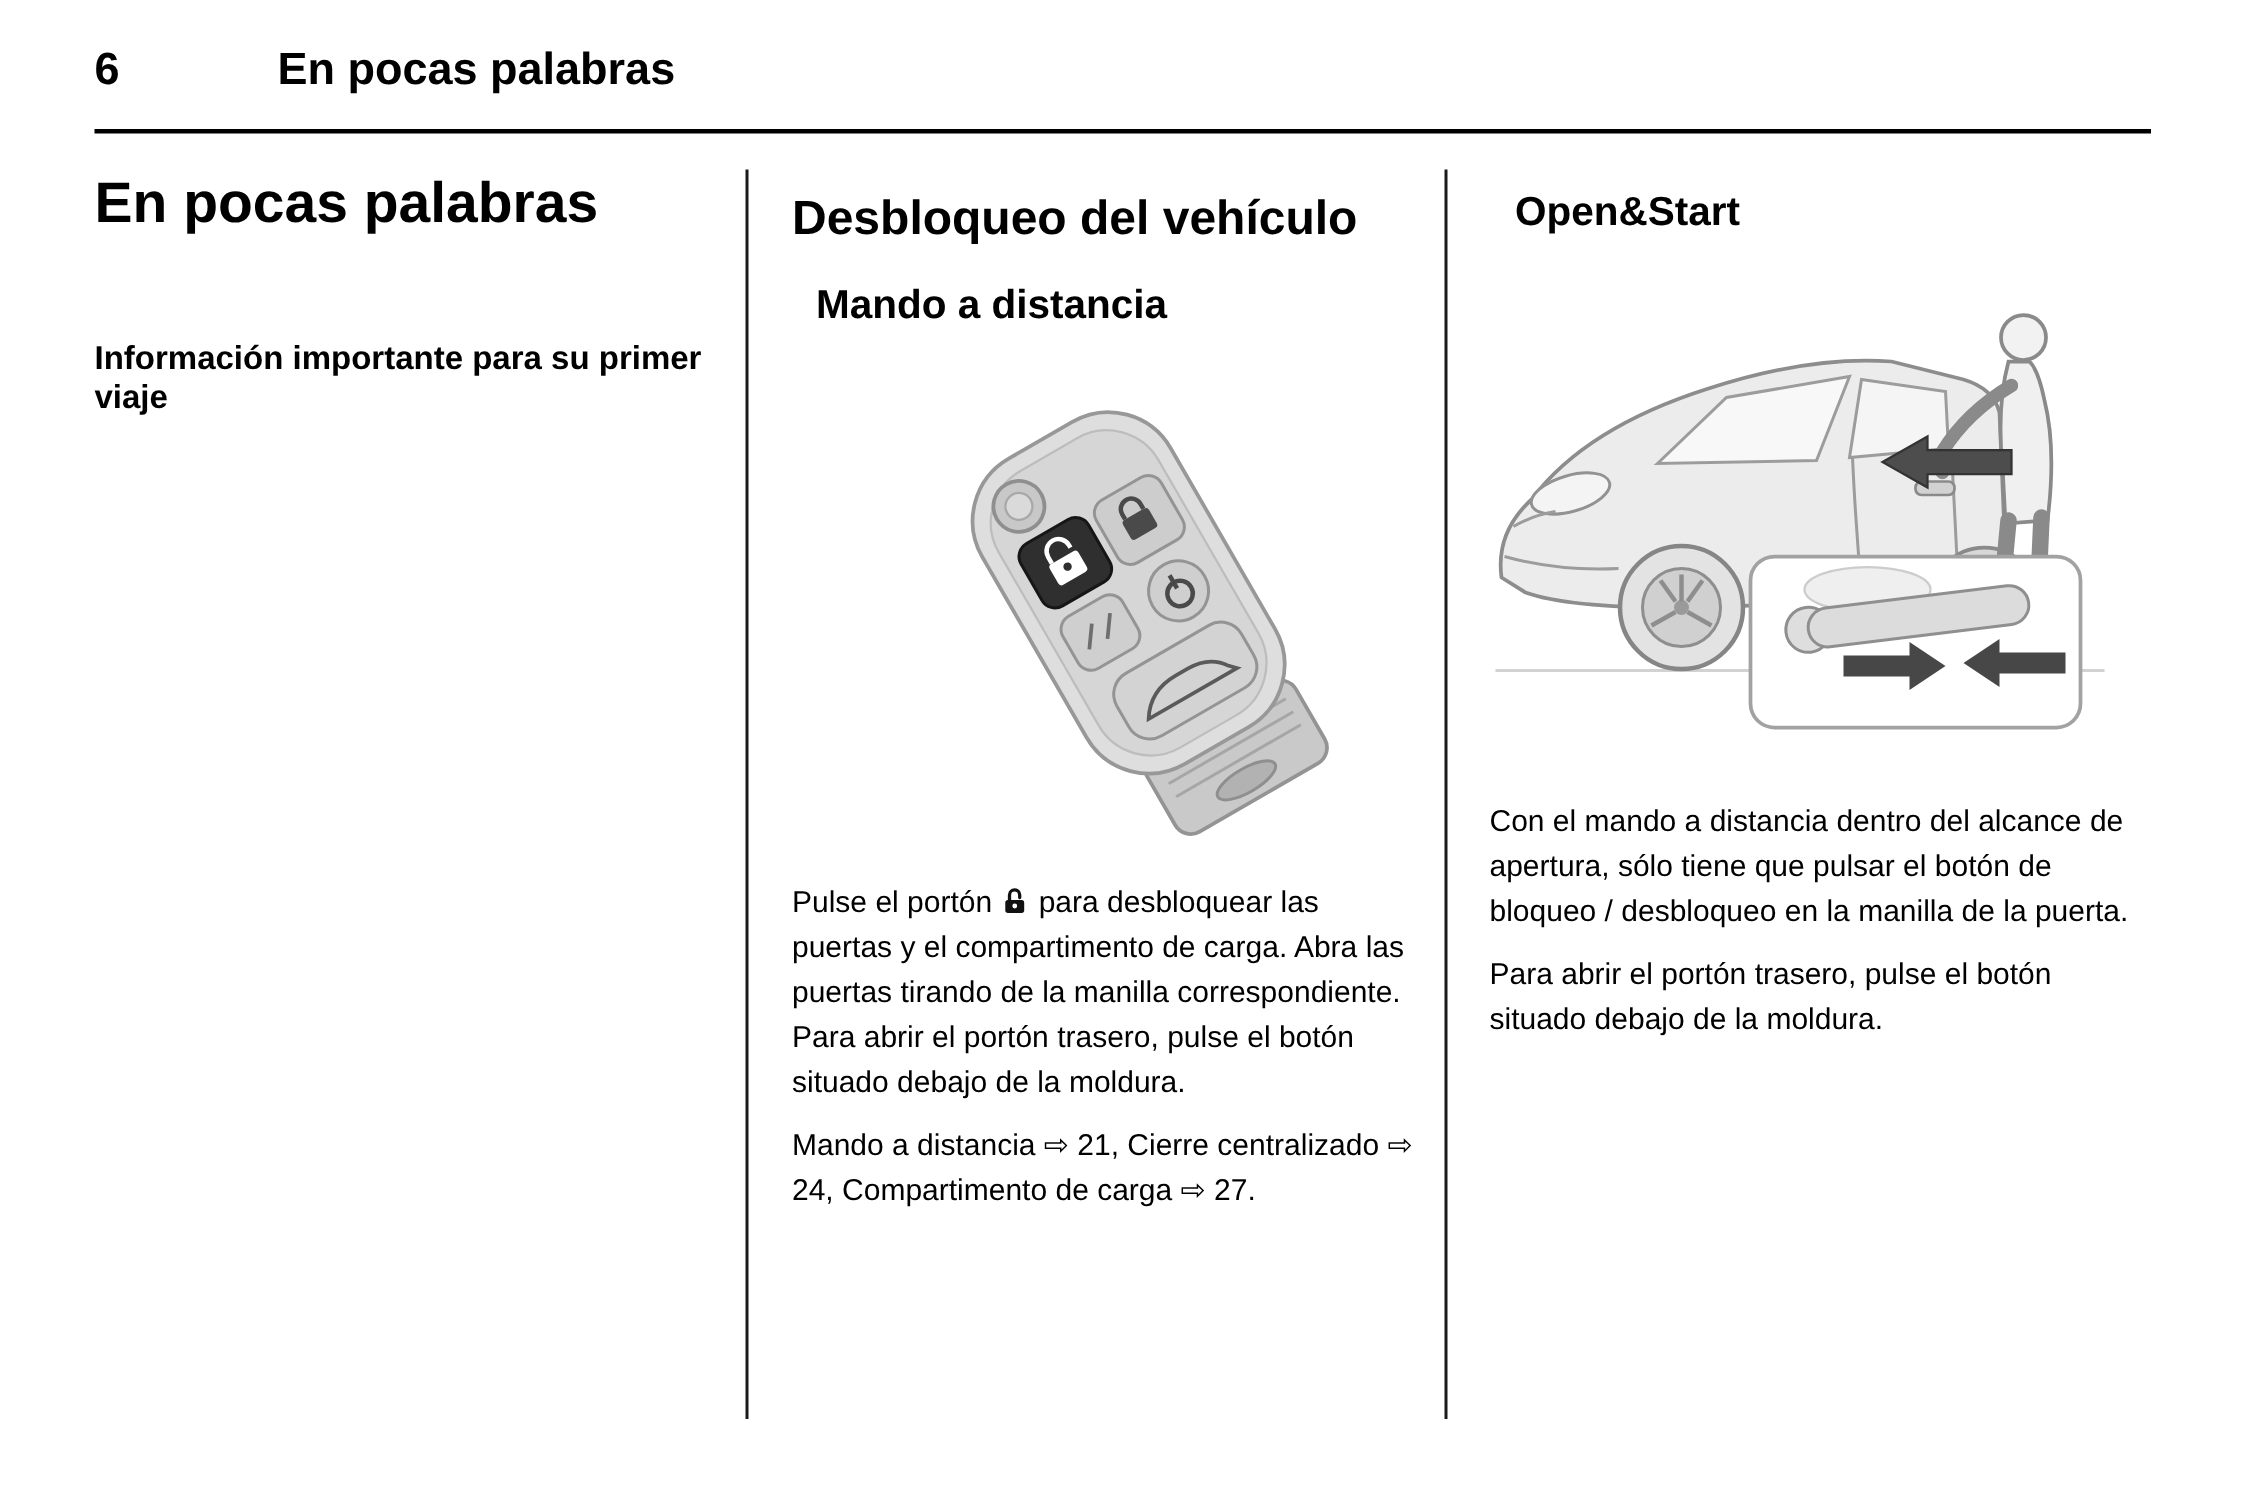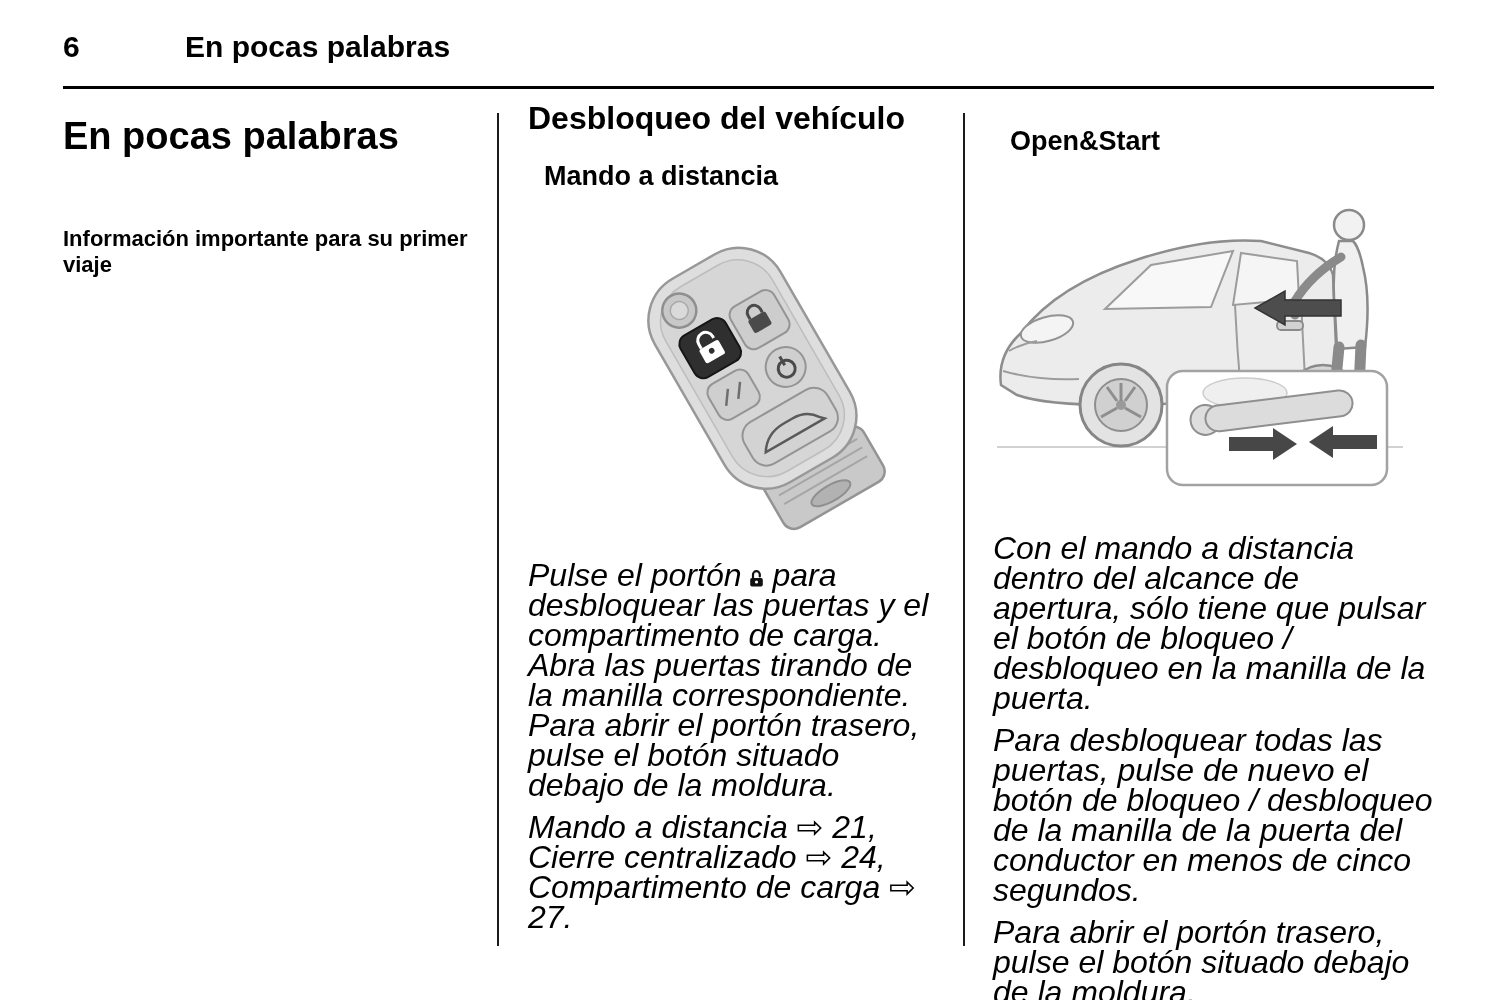--- a/index.html
+++ b/index.html
@@ -26,41 +26,40 @@
   }
   .vdiv {
     position: absolute; top: 113px; height: 833px;
     width: 2px; background: #1a1a1a;
   }
   .vdiv1 { left: 497px; }
   .vdiv2 { left: 963px; }
 
   .col { position: absolute; }
   .col1 { left: 63px;  top: 116px; width: 412px; }
-  .col2 { left: 528px; top: 101px; width: 414px; }
+  .col2 { left: 528px; top: 128px; width: 414px; }
   .col3 { left: 993px; top: 110px; width: 440px; }
 
   .intro-title {
     font-size: 38px; font-weight: bold; line-height: 1.1; margin: 0;
   }
   .intro-sub {
     font-size: 22px; font-weight: bold; line-height: 1.18;
     margin: 68px 0 0 0;
   }
   .h2 { font-size: 32px; font-weight: bold; line-height: 1.1; margin: 0; }
   .h3 { font-size: 27px; font-weight: bold; line-height: 1.1; margin: 26px 0 0 16px; }
   .col3 .h3 { margin: 17px; }
 
   .figure { margin: 24px 0 22px 0; line-height: 0; }
   .col3 .figure { margin-top: 22px; }
 
   p.body {
-    font-size: 32px; line-height: 30px;
+    font-size: 20px; line-height: 30px;
     margin: 0 0 12px 0;
-    font-style: italic;
   }
   .inline-icon {
     display: inline-block;
     vertical-align: -2px;
     margin: 0 6px;
     line-height: 0;
   }
 </style>
 </head>
 <body>
@@ -194,17 +193,16 @@
             <circle cx="212" cy="232" r="15" fill="#dedede" stroke="#8f8f8f" stroke-width="2"></circle>
             <rect x="212" y="219" width="148" height="26" rx="13" fill="#dcdcdc" stroke="#8f8f8f" stroke-width="2"></rect>
           </g>
           <polygon points="236,258 280,258 280,249 304,265 280,281 280,272 236,272" fill="#474747"></polygon>
           <polygon points="384,256 340,256 340,247 316,263 340,279 340,270 384,270" fill="#474747"></polygon>
         </g>
       </svg>
     </div>
 
     <p class="body">Con el mando a distancia dentro del alcance de apertura, sólo tiene que pulsar el botón de bloqueo / desbloqueo en la manilla de la puerta.</p>
-    <p class="body">Para desbloquear todas las puertas, pulse de nuevo el botón de bloqueo / desbloqueo de la manilla de la puerta del conductor en menos de cinco segundos.</p>
     <p class="body">Para abrir el portón trasero, pulse el botón situado debajo de la moldura.</p>
   </div>
 
 </div>
 
 </body></html>

